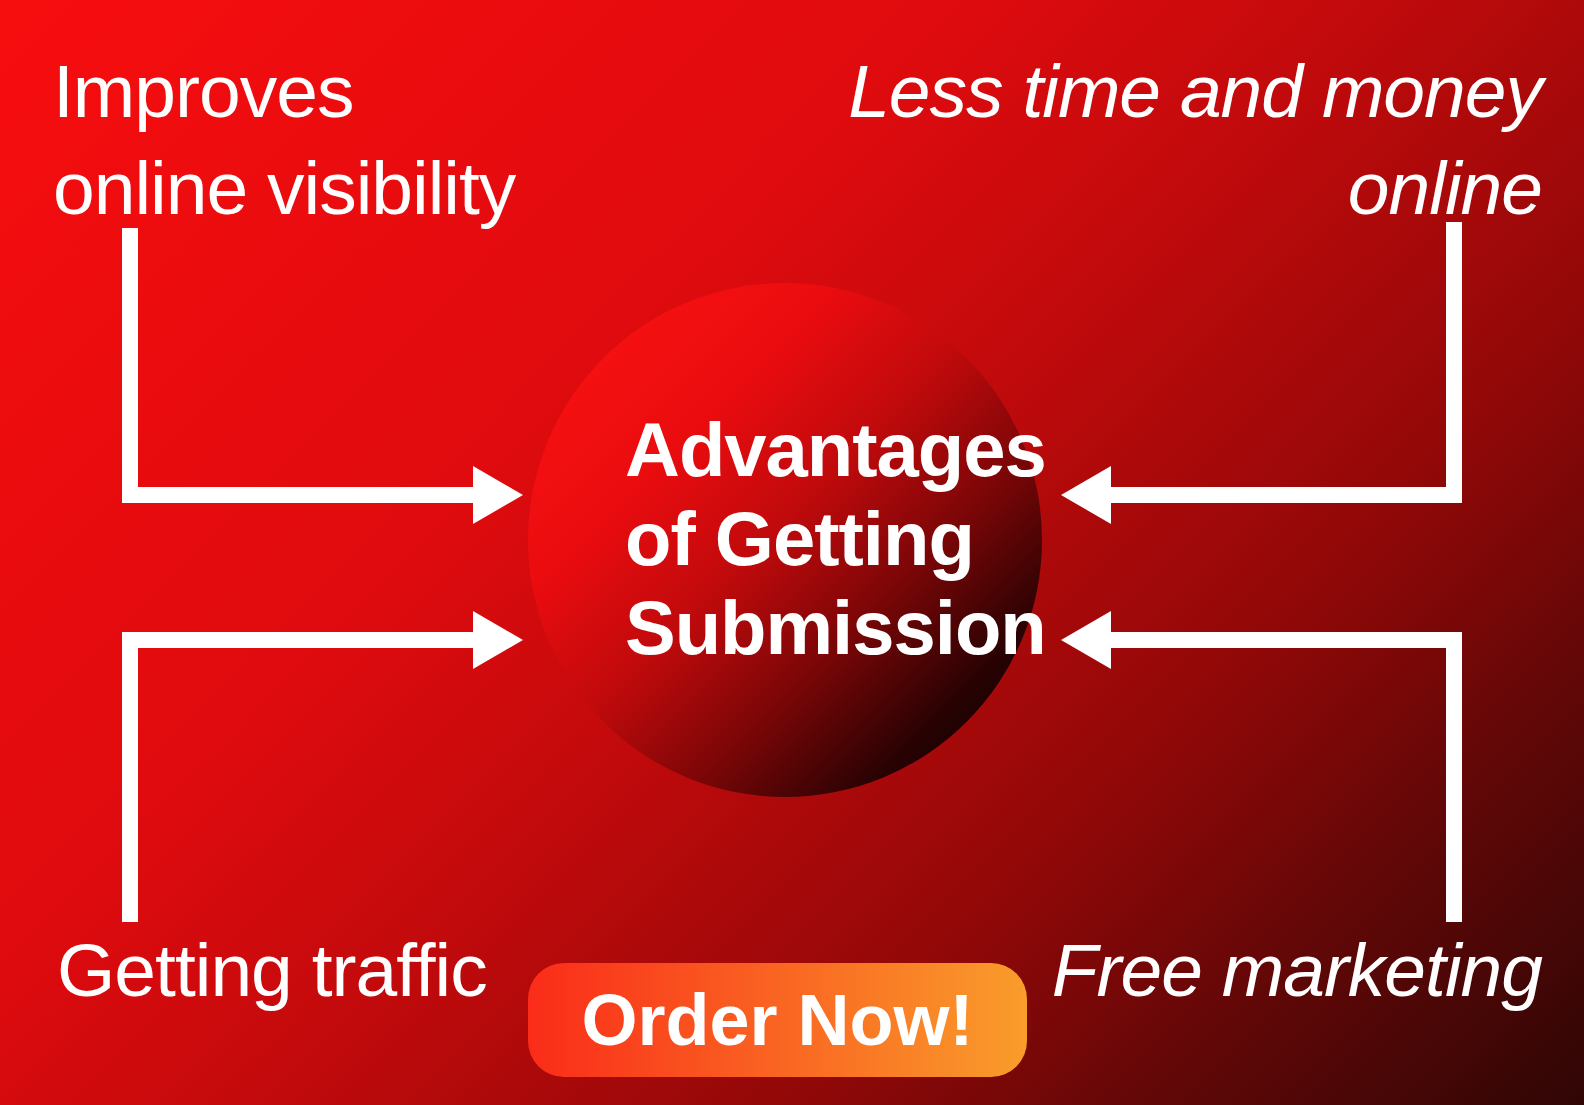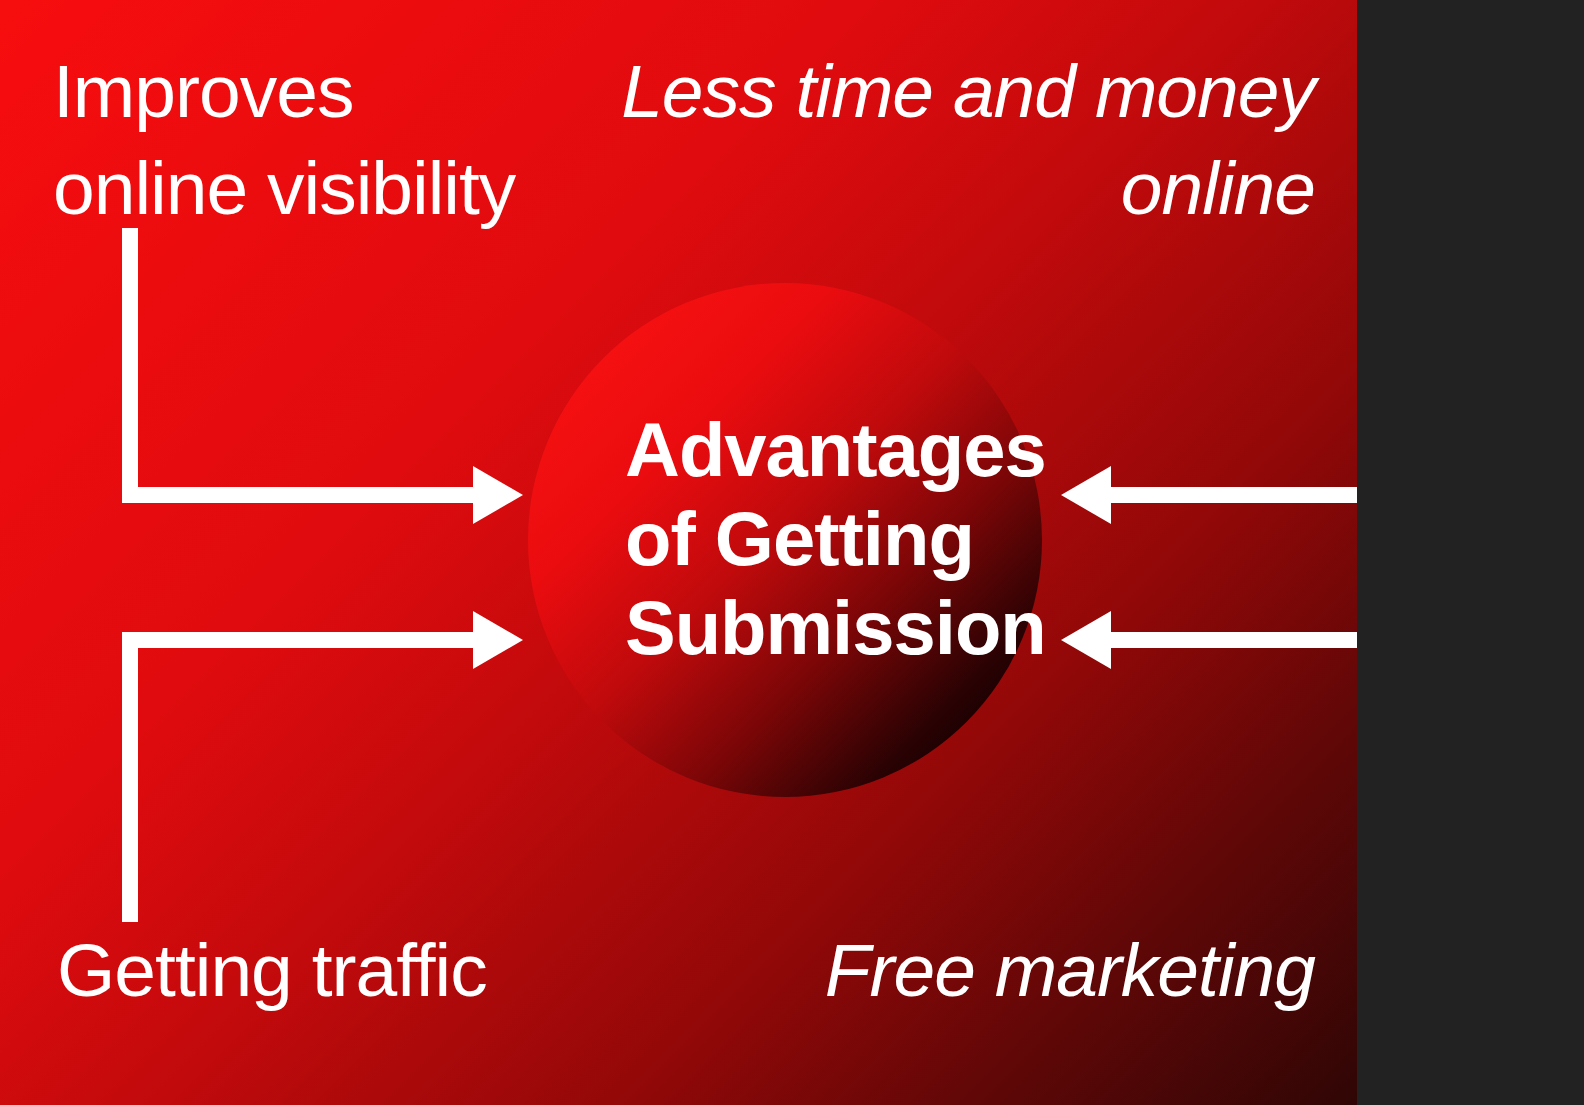--- a/index.html
+++ b/index.html
@@ -1,28 +1,27 @@
 <!DOCTYPE html>
 <html style="--background-top-left: #f70d0e; --background-mid: #c40a0c; --background-bottom-right: #2f0605; --circle-top-left: #ff1413; --circle-bottom-right: #000000; --arrow: #ffffff; --text: #ffffff; --button-left: #fa2c19; --button-right: #f99d2b; --button-text: #ffffff;"><head>
 <meta charset="utf-8">
 <style>
   html,body{margin:0;padding:0;background:#222;}
   .canvas{
     position:relative;
-    width:1317px;height:1105px;
+    width:1584px;height:1105px;
     overflow:hidden;
     font-family:"Liberation Sans","DejaVu Sans",sans-serif;
     background:linear-gradient(135deg,
       var(--background-top-left,#f70d0e) 0%,
       #e00b0e 35%,
       var(--background-mid,#c40a0c) 50%,
       #930808 70%,
       #5e0707 85%,
       var(--background-bottom-right,#2f0605) 100%);
-    padding-left:40px;
   }
   .label{
     position:absolute;
     color:var(--text,#fff);
     font-size:75px;
     line-height:97px;
     font-weight:400;
     letter-spacing:-1px;
     white-space:nowrap;
   }
@@ -133,14 +132,17 @@
   </div>
 
   <div class="circle">
     <div class="circle-title">
       <div>Advantages</div>
       <div>of Getting</div>
       <div>Submission</div>
     </div>
   </div>
 
+  <button class="cta">
+    <span>Order Now!</span>
+  </button>
 
 </div>
 
 </body></html>

